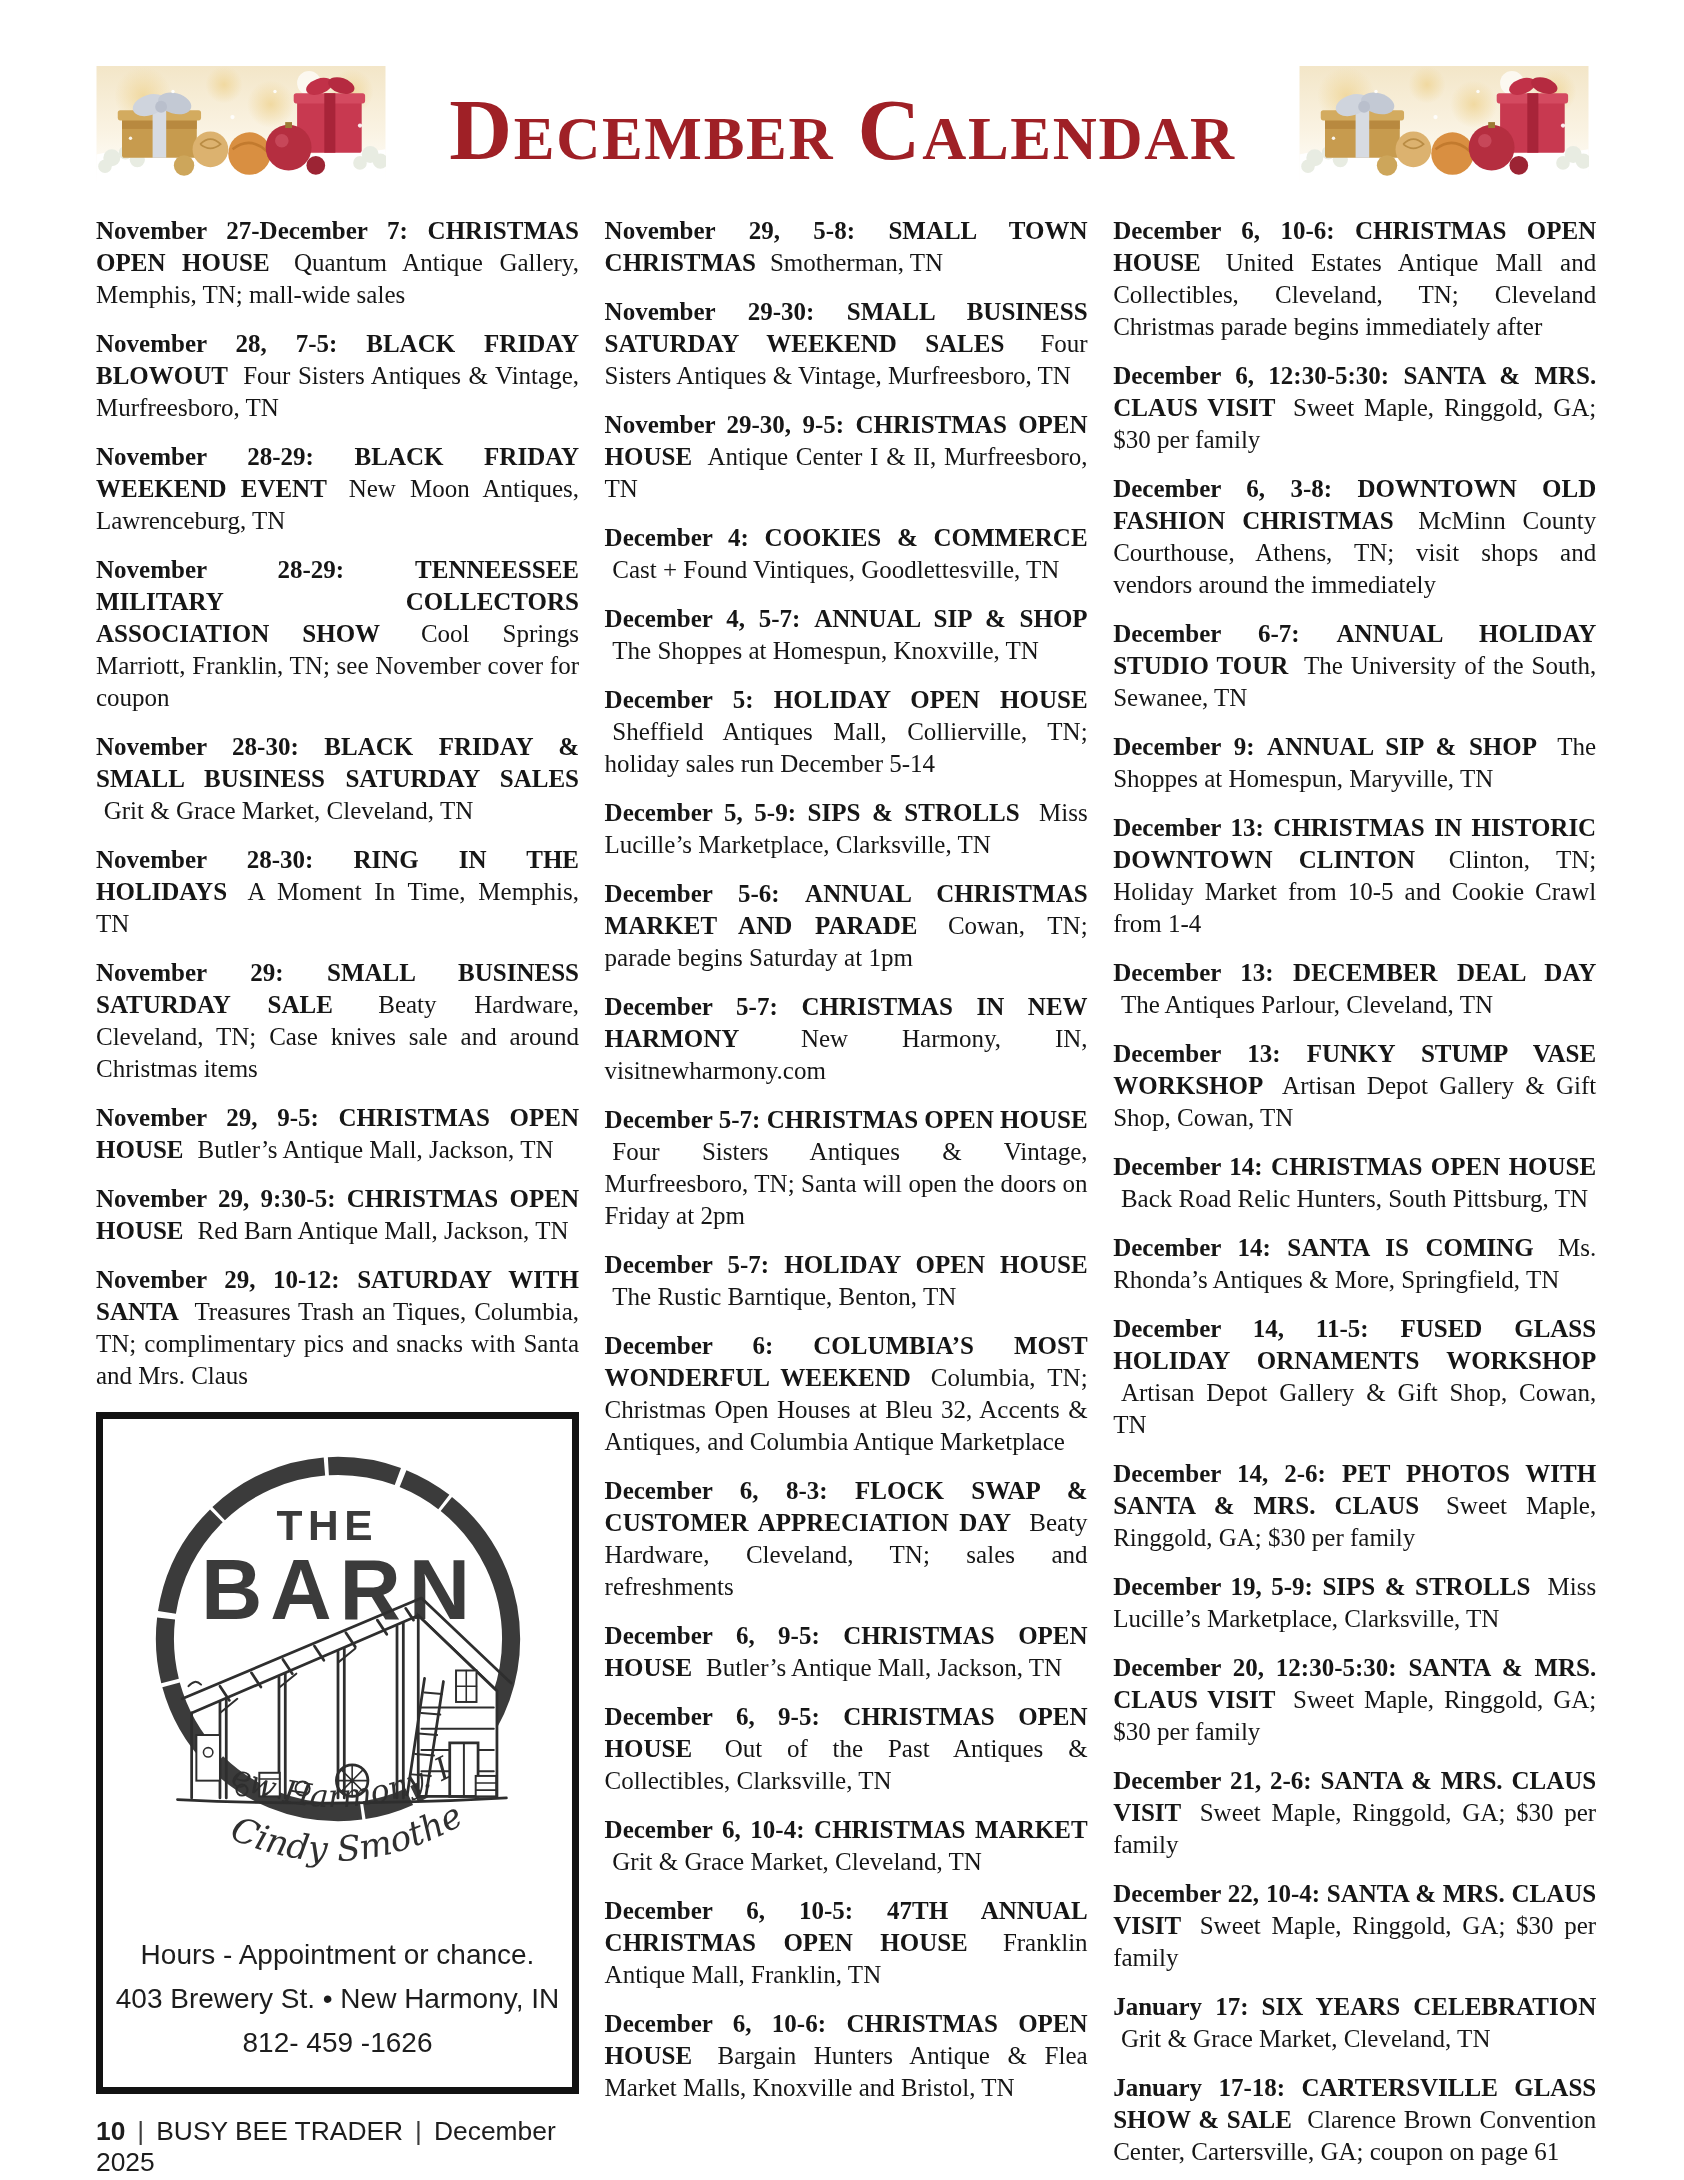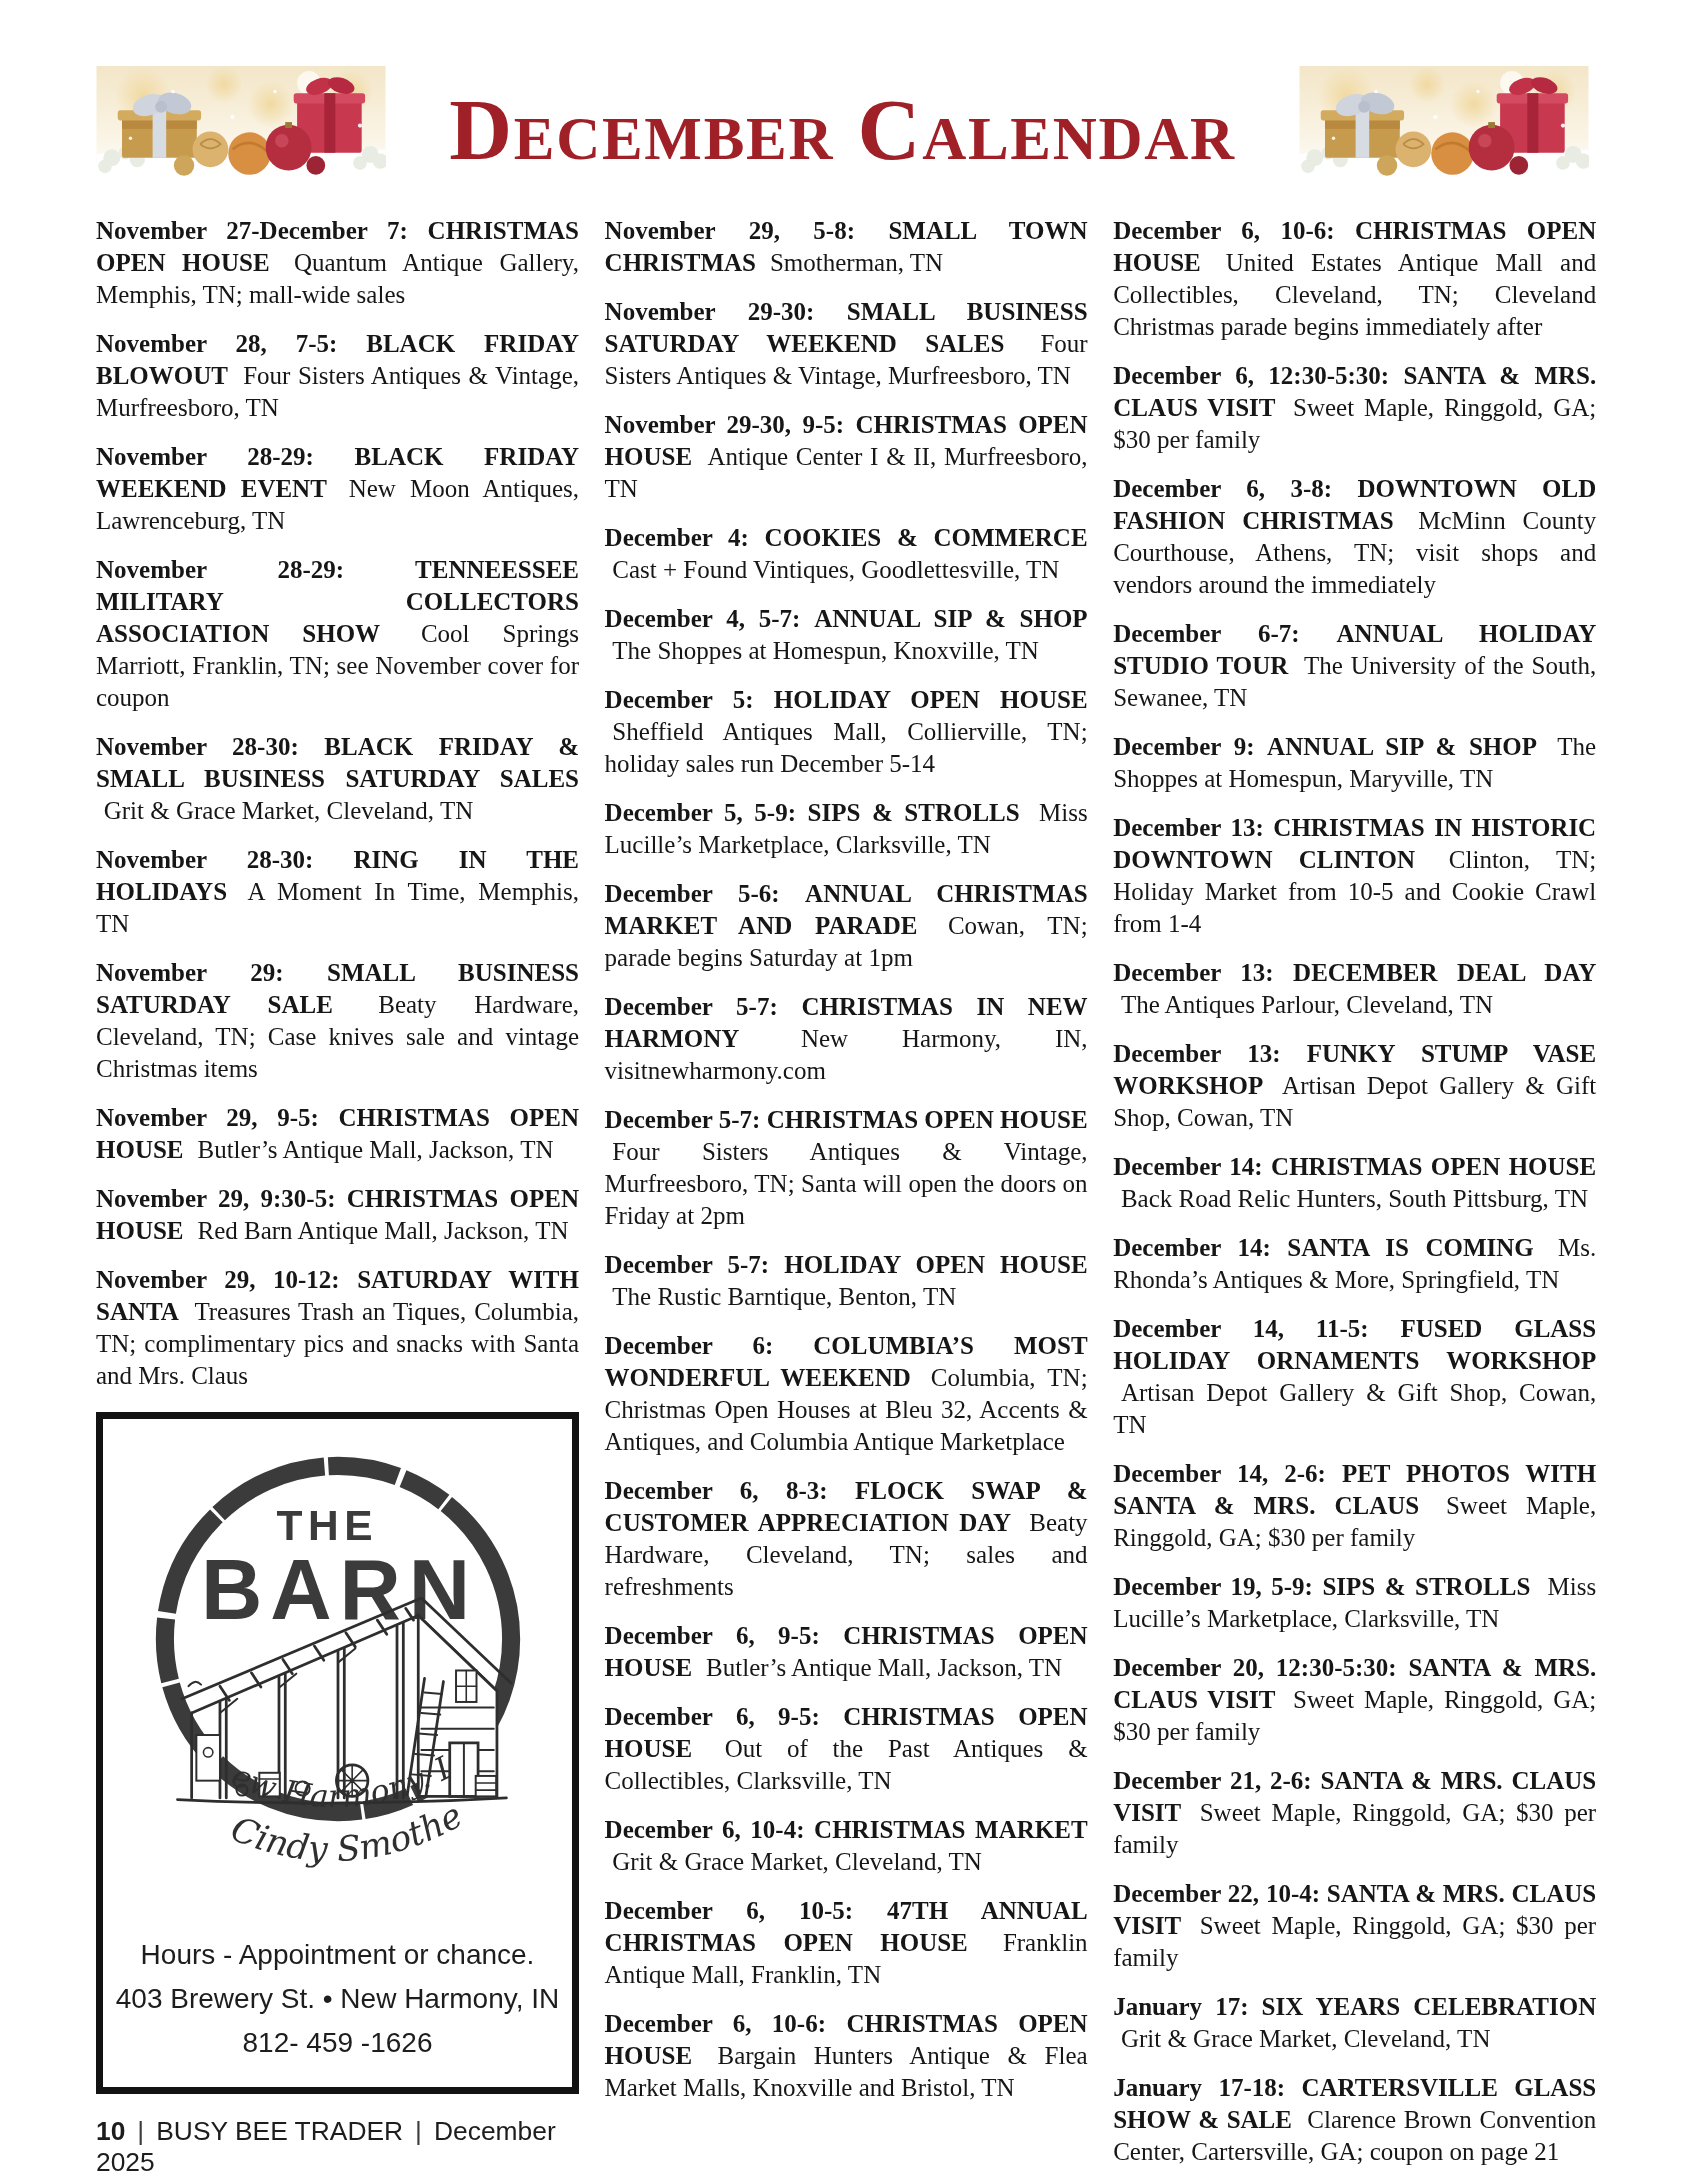--- a/index.html
+++ b/index.html
@@ -187,21 +187,21 @@
           <p class="event"><span class="date">November 28, 7-5:</span> <b class="etitle">BLACK FRIDAY BLOWOUT</b> <span class="edetails">Four Sisters Antiques &amp; Vintage, Murfreesboro, TN</span></p>
 
           <p class="event"><span class="date">November 28-29:</span> <b class="etitle">BLACK FRIDAY WEEKEND EVENT</b> <span class="edetails">New Moon Antiques, Lawrenceburg, TN</span></p>
 
           <p class="event"><span class="date">November 28-29:</span> <b class="etitle">TENNEESSEE MILITARY COLLECTORS ASSOCIATION SHOW</b> <span class="edetails">Cool Springs Marriott, Franklin, TN; see November cover for coupon</span></p>
 
           <p class="event"><span class="date">November 28-30:</span> <b class="etitle">BLACK FRIDAY &amp; SMALL BUSINESS SATURDAY SALES</b> <span class="edetails">Grit &amp; Grace Market, Cleveland, TN</span></p>
 
           <p class="event"><span class="date">November 28-30:</span> <b class="etitle">RING IN THE HOLIDAYS</b> <span class="edetails">A Moment In Time, Memphis, TN</span></p>
 
-          <p class="event"><span class="date">November 29:</span> <b class="etitle">SMALL BUSINESS SATURDAY SALE</b> <span class="edetails">Beaty Hardware, Cleveland, TN; Case knives sale and vintage Christmas items</span></p>
+          <p class="event"><span class="date">November 29:</span> <b class="etitle">SMALL BUSINESS SATURDAY SALE</b> <span class="edetails">Beaty Hardware, Cleveland, TN; Case knives sale and around Christmas items</span></p>
 
           <p class="event"><span class="date">November 29, 9-5:</span> <b class="etitle">CHRISTMAS OPEN HOUSE</b> <span class="edetails">Butler’s Antique Mall, Jackson, TN</span></p>
 
           <p class="event"><span class="date">November 29, 9:30-5:</span> <b class="etitle">CHRISTMAS OPEN HOUSE</b> <span class="edetails">Red Barn Antique Mall, Jackson, TN</span></p>
 
           <p class="event"><span class="date">November 29, 10-12:</span> <b class="etitle">SATURDAY WITH SANTA</b> <span class="edetails">Treasures Trash an Tiques, Columbia, TN; complimentary pics and snacks with Santa and Mrs. Claus</span></p>
         </div>
 
       <aside class="ad">
         <svg class="barn-logo" viewBox="0 0 500 610" aria-hidden="true">
@@ -337,19 +337,19 @@
           <p class="event"><span class="date">December 19, 5-9:</span> <b class="etitle">SIPS &amp; STROLLS</b> <span class="edetails">Miss Lucille’s Marketplace, Clarksville, TN</span></p>
 
           <p class="event"><span class="date">December 20, 12:30-5:30:</span> <b class="etitle">SANTA &amp; MRS. CLAUS VISIT</b> <span class="edetails">Sweet Maple, Ringgold, GA; $30 per family</span></p>
 
           <p class="event"><span class="date">December 21, 2-6:</span> <b class="etitle">SANTA &amp; MRS. CLAUS VISIT</b> <span class="edetails">Sweet Maple, Ringgold, GA; $30 per family</span></p>
 
           <p class="event"><span class="date">December 22, 10-4:</span> <b class="etitle">SANTA &amp; MRS. CLAUS VISIT</b> <span class="edetails">Sweet Maple, Ringgold, GA; $30 per family</span></p>
 
           <p class="event"><span class="date">January 17:</span> <b class="etitle">SIX YEARS CELEBRATION</b> <span class="edetails">Grit &amp; Grace Market, Cleveland, TN</span></p>
 
-          <p class="event"><span class="date">January 17-18:</span> <b class="etitle">CARTERSVILLE GLASS SHOW &amp; SALE</b> <span class="edetails">Clarence Brown Convention Center, Cartersville, GA; coupon on page 21</span></p>
+          <p class="event"><span class="date">January 17-18:</span> <b class="etitle">CARTERSVILLE GLASS SHOW &amp; SALE</b> <span class="edetails">Clarence Brown Convention Center, Cartersville, GA; coupon on page 61</span></p>
         </div>
     </section>
 
   </main>
 </div>
 
 
 </body></html>

